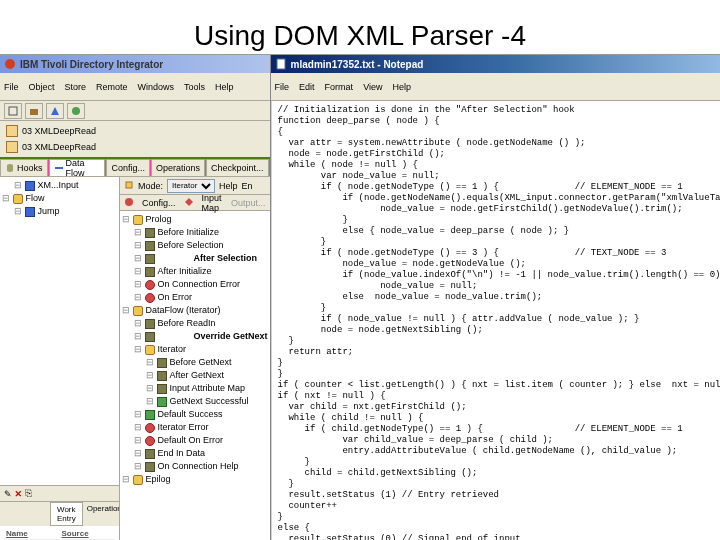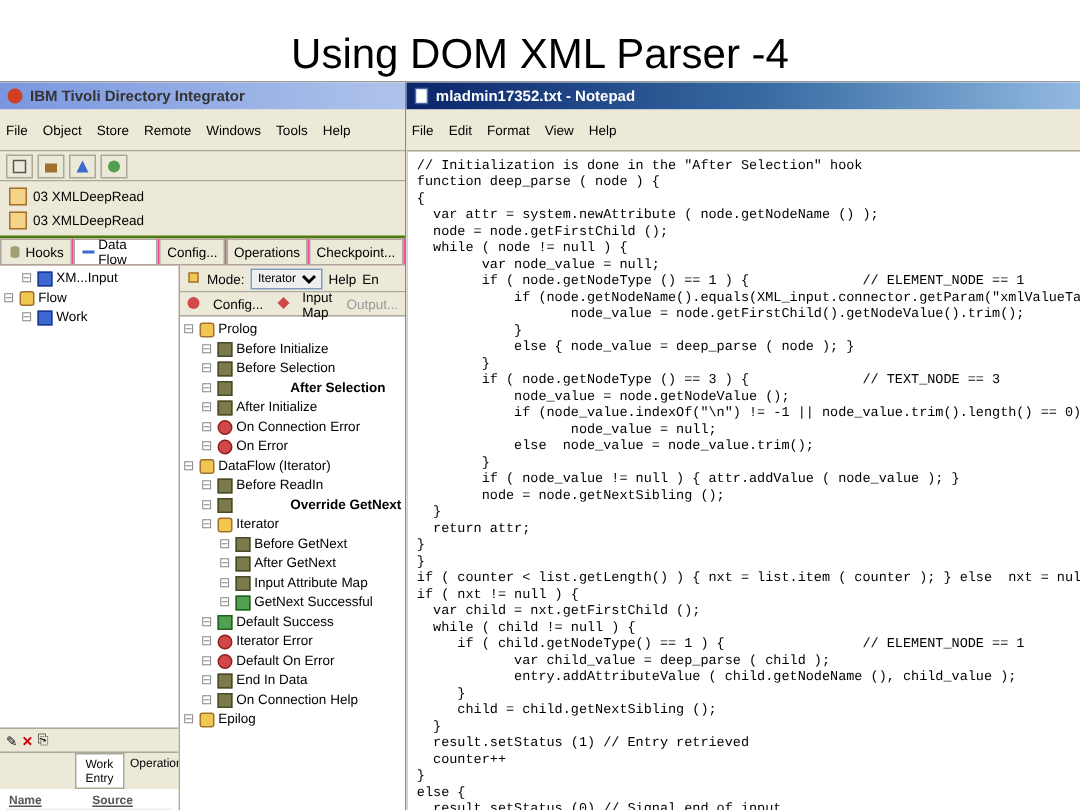--- a/index.html
+++ b/index.html
@@ -162,21 +162,21 @@
               <span>XM...Input</span>
             </div>
             <div class="tree-item indent-0">
               <span class="tree-dots">⊟</span>
               <span class="tree-ico ico-yellow"></span>
               <span>Flow</span>
             </div>
             <div class="tree-item indent-1">
               <span class="tree-dots">⊟</span>
               <span class="tree-ico ico-blue"></span>
-              <span>Work</span>
+              <span>Jump</span>
             </div>
           </div>
         <div style="flex:1"></div>
         <div class="work-entry">
           <div class="we-toolbar">
             <span class="tbtn">✎</span>
             <span class="tbtn" style="color:#c00;font-weight:bold">✕</span>
             <span class="tbtn">⎘</span>
           </div>
           <div class="we-tabs">

